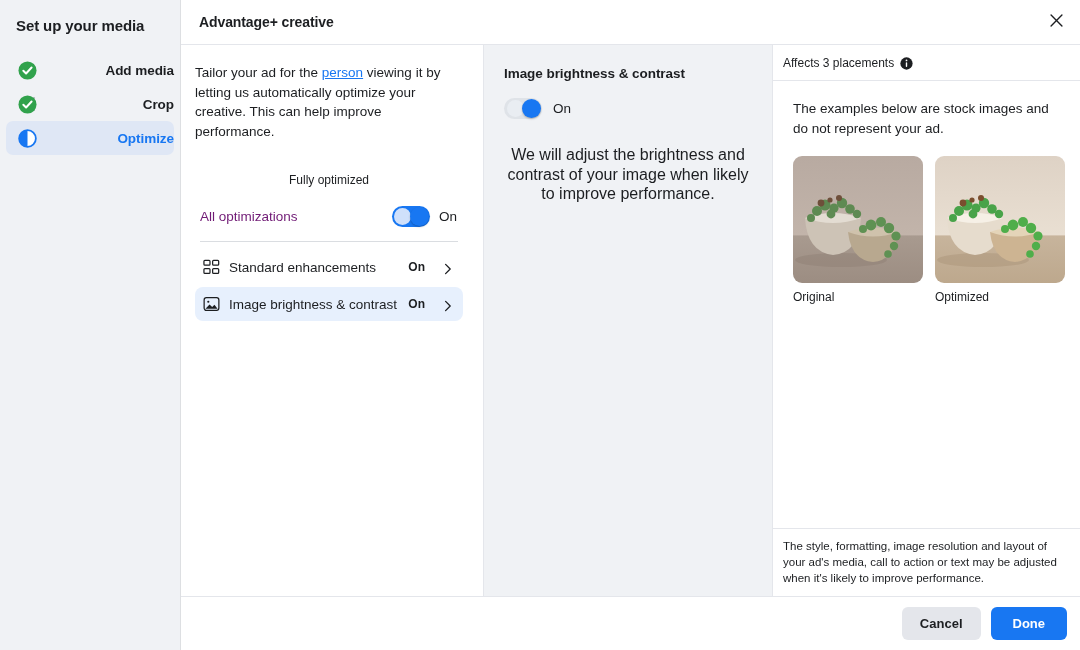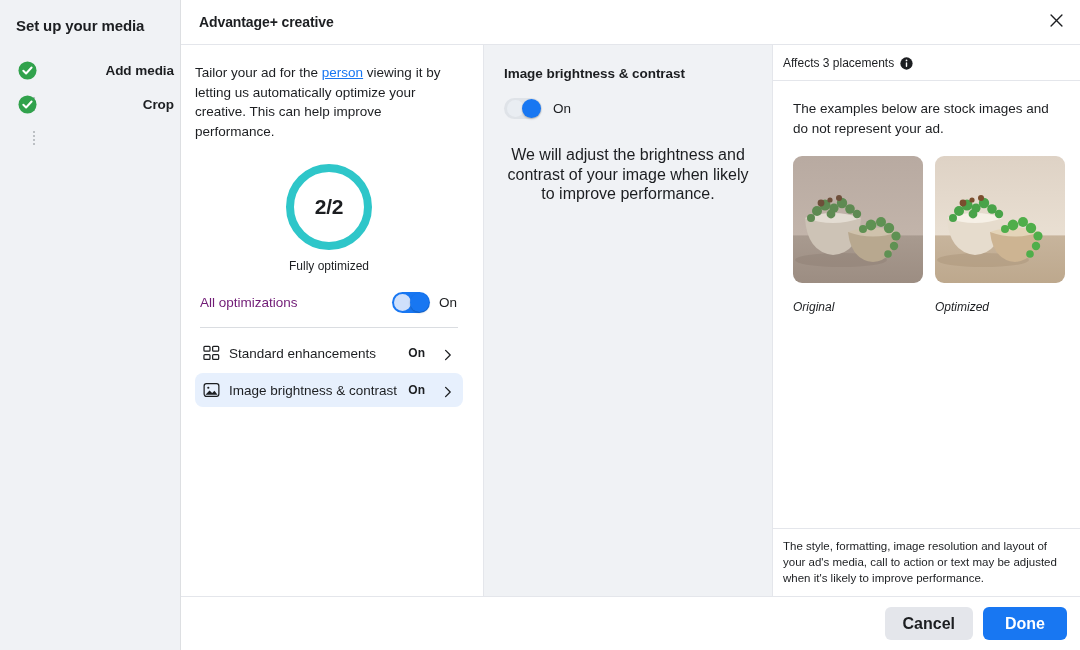--- a/index.html
+++ b/index.html
@@ -284,24 +284,23 @@
     margin-top: 18px;
   }
   .example { width: 130px; }
   .thumb {
     width: 130px; height: 127px;
     border-radius: 9px;
     overflow: hidden;
     position: relative;
   }
   .thumb-label {
-    margin-top: 17px;
+    margin-top: 7px;
     font-size: 12px;
     color: #1c1e21;
-    font-style: italic;
   }
   .disclaimer {
     flex: 0 0 auto;
     border-top: 1px solid #e4e6eb;
     padding: 9px 14px 10px 10px;
     font-size: 11.5px;
     line-height: 16px;
     color: #1c1e21;
   }
 
@@ -315,21 +314,21 @@
     justify-content: flex-end;
     gap: 10px;
     padding: 0 18px;
     background: #fff;
   }
   .btn {
     height: 33px;
     border-radius: 6px;
     border: none;
     font-family: "Liberation Sans", sans-serif;
-    font-size: 16px;
+    font-size: 13px;
     font-weight: bold;
     cursor: pointer;
     padding: 0 18px;
   }
   .btn-secondary { background: #e4e6eb; color: #1c1e21; }
   .btn-primary { background: #1877f2; color: #ffffff; padding: 0 22px; }
 </style>
 </head>
 <body>
 
@@ -355,20 +354,29 @@
       <div class="step">
         <span class="step-icon">
           <svg viewBox="0 0 20 20" width="19" height="19">
             <circle cx="10" cy="10" r="9.5" fill="#31a24c"></circle>
             <path d="M5.6 10.3 L8.5 13.1 L14.3 6.9" fill="none" stroke="#ffffff" stroke-width="2.1" stroke-linecap="round" stroke-linejoin="round"></path>
           </svg>
         </span>
         <span class="step-label">Crop</span>
       </div>
 
+      <div class="step active">
+        <span class="step-icon">
+          <svg viewBox="0 0 20 20" width="19" height="19">
+            <circle cx="10" cy="10" r="8.8" fill="#ffffff" stroke="#1877f2" stroke-width="1.9"></circle>
+            <path d="M10 1.2 A8.8 8.8 0 0 0 10 18.8 Z" fill="#1877f2"></path>
+          </svg>
+        </span>
+        <span class="step-label">Optimize</span>
+      </div>
     </div>
   </aside>
 
   <section class="modal">
 
     <header class="modal-header">
       <div class="modal-title">Advantage+ creative</div>
       <button class="close-btn">
         <span class="close-ico">
           <svg viewBox="0 0 20 20" width="17" height="17">
@@ -377,23 +385,20 @@
         </span>
       </button>
     </header>
 
     <div class="modal-body">
 
       <div class="col-left">
         <p class="intro-text"><span>Tailor your ad for the </span><a class="link" href="#">person</a><span> viewing it by letting us automatically optimize your creative. This can help improve performance.</span></p>
 
         <div class="ring-wrap">
-          <div class="ring">
-            <span class="ring-value">2/2</span>
-          </div>
           <div class="ring-caption">Fully optimized</div>
         </div>
 
         <div class="all-opt-row">
           <span class="all-opt-label">All optimizations</span>
           <span class="toggle-cluster">
             <span class="toggle"></span>
             <span class="toggle-state">On</span>
           </span>
         </div>

